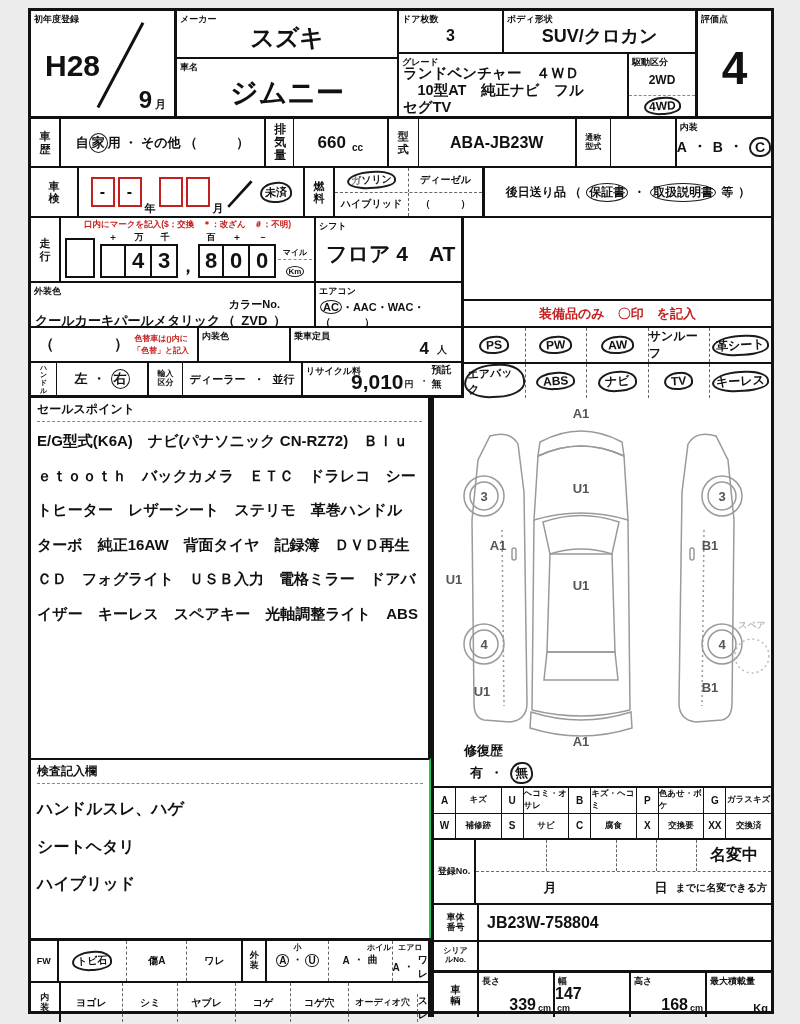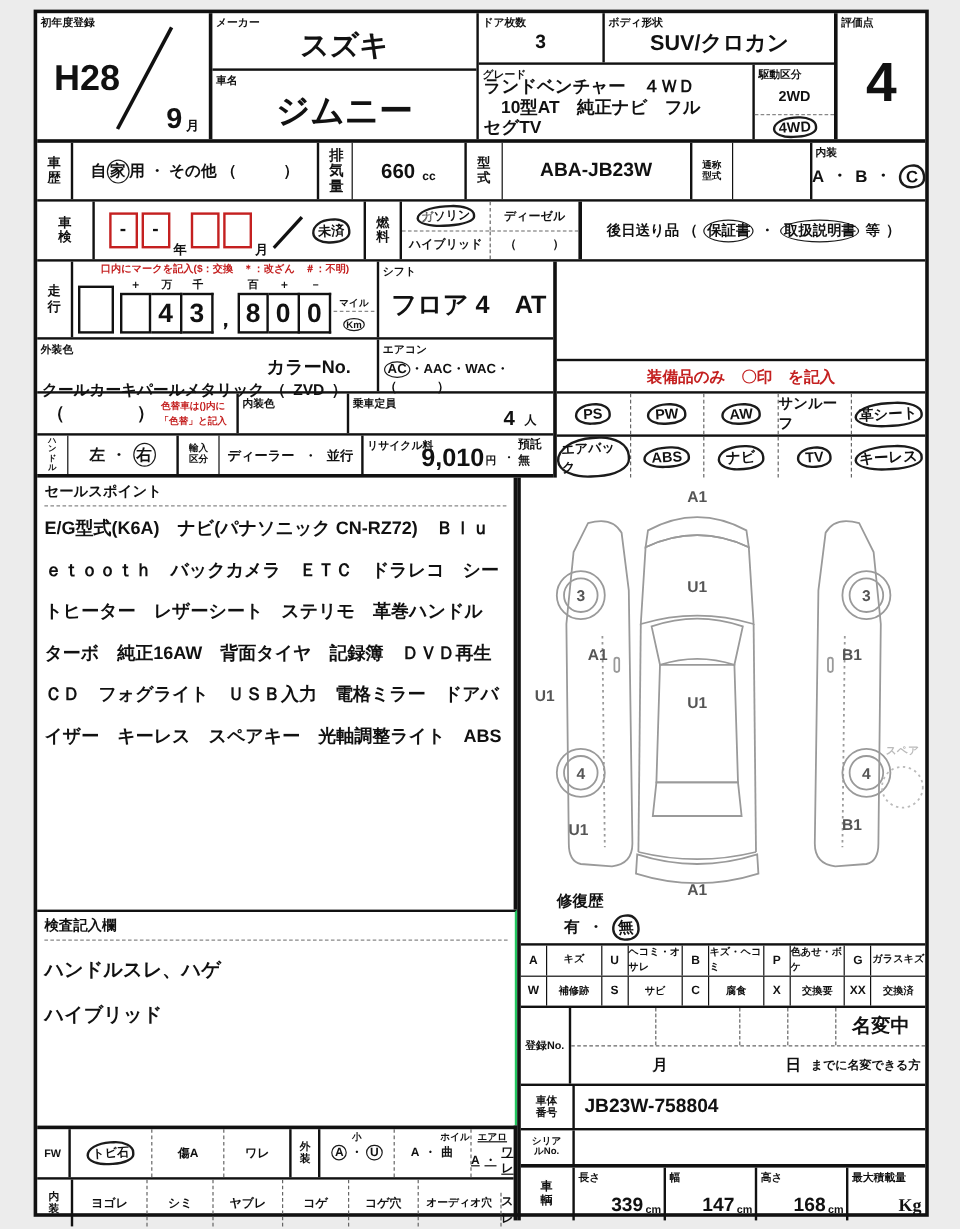--- a/index.html
+++ b/index.html
@@ -210,21 +210,21 @@
       <div style="padding:22px 0 0 10px;font-size:21px;font-weight:bold;">フロア 4　AT</div>
     </div>
   </div>
 
   <div class="abs flexr bb2" style="left:0;top:272px;width:430px;height:45px;">
     <div class="cell br2" style="width:285px;">
       <span class="lbl-tl">外装色</span>
       <div class="flexr" style="padding:14px 0 0 4px;align-items:flex-end;">
         <span style="font-size:13px;font-weight:bold;">クールカーキパールメタリック</span>
         <div style="text-align:center;margin-left:2px;">
-          <div style="font-size:15px;font-weight:bold;">カラーNo.</div>
+          <div style="font-size:11px;font-weight:bold;">カラーNo.</div>
           <div style="font-size:13px;font-weight:bold;">
             <span>（</span><span style="padding:0 6px;">ZVD</span><span>）</span>
           </div>
         </div>
       </div>
     </div>
     <div class="cell" style="flex:1;">
       <span class="lbl-tl">エアコン</span>
       <div style="padding:17px 0 0 4px;font-size:11px;font-weight:bold;">
         <span class="circled-s">AC</span><span>・AAC・WAC・（　　　）</span>
@@ -323,20 +323,21 @@
     <div style="font-size:12px;font-weight:bold;">セールスポイント</div>
     <div class="dotline" style="margin:3px 0 2px 0;"></div>
     <div style="font-size:15px;font-weight:bold;line-height:2.3;">E/G型式(K6A)　ナビ(パナソニック CN-RZ72)　Ｂｌｕｅｔｏｏｔｈ　バックカメラ　ＥＴＣ　ドラレコ　シートヒーター　レザーシート　ステリモ　革巻ハンドル　ターボ　純正16AW　背面タイヤ　記録簿　ＤＶＤ再生　ＣＤ　フォグライト　ＵＳＢ入力　電格ミラー　ドアバイザー　キーレス　スペアキー　光軸調整ライト　ABS</div>
   </div>
 
   <div class="abs" style="left:0;top:747px;width:400px;height:180px;border-right:2px solid #22c55e;border-top:2px solid #111;padding:3px 6px;">
     <div style="font-size:12px;font-weight:bold;">検査記入欄</div>
     <div class="dotline" style="margin:3px 0 6px 0;"></div>
     <div style="font-size:16px;font-weight:bold;line-height:2.35;">
       <div>ハンドルスレ、ハゲ</div>
+      <div>シートヘタリ</div>
       <div>ハイブリッド</div>
     </div>
   </div>
 
   <div class="abs bl3" style="left:400px;top:387px;width:340px;height:619px;display:flex;flex-direction:column;">
 
     <div class="bb2" style="height:390px;position:relative;">
       <svg viewBox="0 0 340 350" width="340" height="350">
         <g stroke="#9a9a9a" stroke-width="1.5" fill="none">
 
@@ -458,36 +459,36 @@
         </div>
       <div class="cell br2" style="width:76px;">
         <span class="lbl-tl">長さ</span>
         <div class="flexr" style="justify-content:flex-end;align-items:flex-end;height:100%;padding:0 2px 3px 0;">
           <span style="font-size:16px;font-weight:bold;">339</span>
           <span style="font-size:9px;font-weight:bold;margin:0 0 1px 2px;">cm</span>
         </div>
       </div>
       <div class="cell br2" style="width:76px;">
         <span class="lbl-tl">幅</span>
-        <div class="flexr" style="justify-content:flex-end;align-items:flex-end;height:100%;padding:0 2px 3px 0;">
+        <div class="flexr" style="justify-content:flex-end;align-items:flex-start;height:100%;padding:0 17px 3px 0;flex-direction:column;">
           <span style="font-size:16px;font-weight:bold;">147</span>
           <span style="font-size:9px;font-weight:bold;margin:0 0 1px 2px;">cm</span>
         </div>
       </div>
       <div class="cell br2" style="width:76px;">
         <span class="lbl-tl">高さ</span>
         <div class="flexr" style="justify-content:flex-end;align-items:flex-end;height:100%;padding:0 2px 3px 0;">
           <span style="font-size:16px;font-weight:bold;">168</span>
           <span style="font-size:9px;font-weight:bold;margin:0 0 1px 2px;">cm</span>
         </div>
       </div>
       <div class="cell" style="flex:1;">
         <span class="lbl-tl">最大積載量</span>
         <div class="flexr" style="justify-content:flex-end;align-items:flex-end;height:100%;padding:0 3px 3px 0;">
-          <span style="font-size:15px;font-weight:bold;font-family:Liberation Serif, serif;">Kg</span>
+          <span style="font-size:11px;font-weight:bold;">Kg</span>
         </div>
       </div>
     </div>
   </div>
 
   <div class="abs" style="left:0;top:927px;width:400px;height:79px;border-top:3px solid #111;border-right:3px solid #111;display:flex;flex-direction:column;">
     <div class="flexr" style="flex:1;border-bottom:2px solid #111;">
       <div class="cc br2" style="width:30px;font-size:9px;font-weight:bold;">FW</div>
       <div class="cc" style="width:74px;font-size:10px;font-weight:bold;">
           <span class="circled" style="padding:1px 3px;">トビ石</span>
@@ -506,21 +507,21 @@
         </div>
       </div>
       <div class="cell dashv" style="width:70px;">
         <div style="text-align:right;font-size:8px;font-weight:bold;padding-top:1px;">ホイル</div>
         <div class="cc" style="gap:4px;font-size:10px;font-weight:bold;">
           <span>A</span>
           <span>・</span>
           <span>曲</span>
         </div>
       </div>
-      <div class="cell dashv" style="flex:1;text-decoration:underline;">
+      <div class="cell dashv" style="flex:1;">
         <div style="text-align:center;font-size:8px;font-weight:bold;padding-top:1px;">エアロ</div>
         <div class="cc" style="gap:4px;font-size:10px;font-weight:bold;">
           <span>A</span>
           <span>・</span>
           <span>ワレ</span>
         </div>
       </div>
     </div>
     <div class="flexr" style="flex:1;">
       <div class="cc br2" style="width:30px;">

